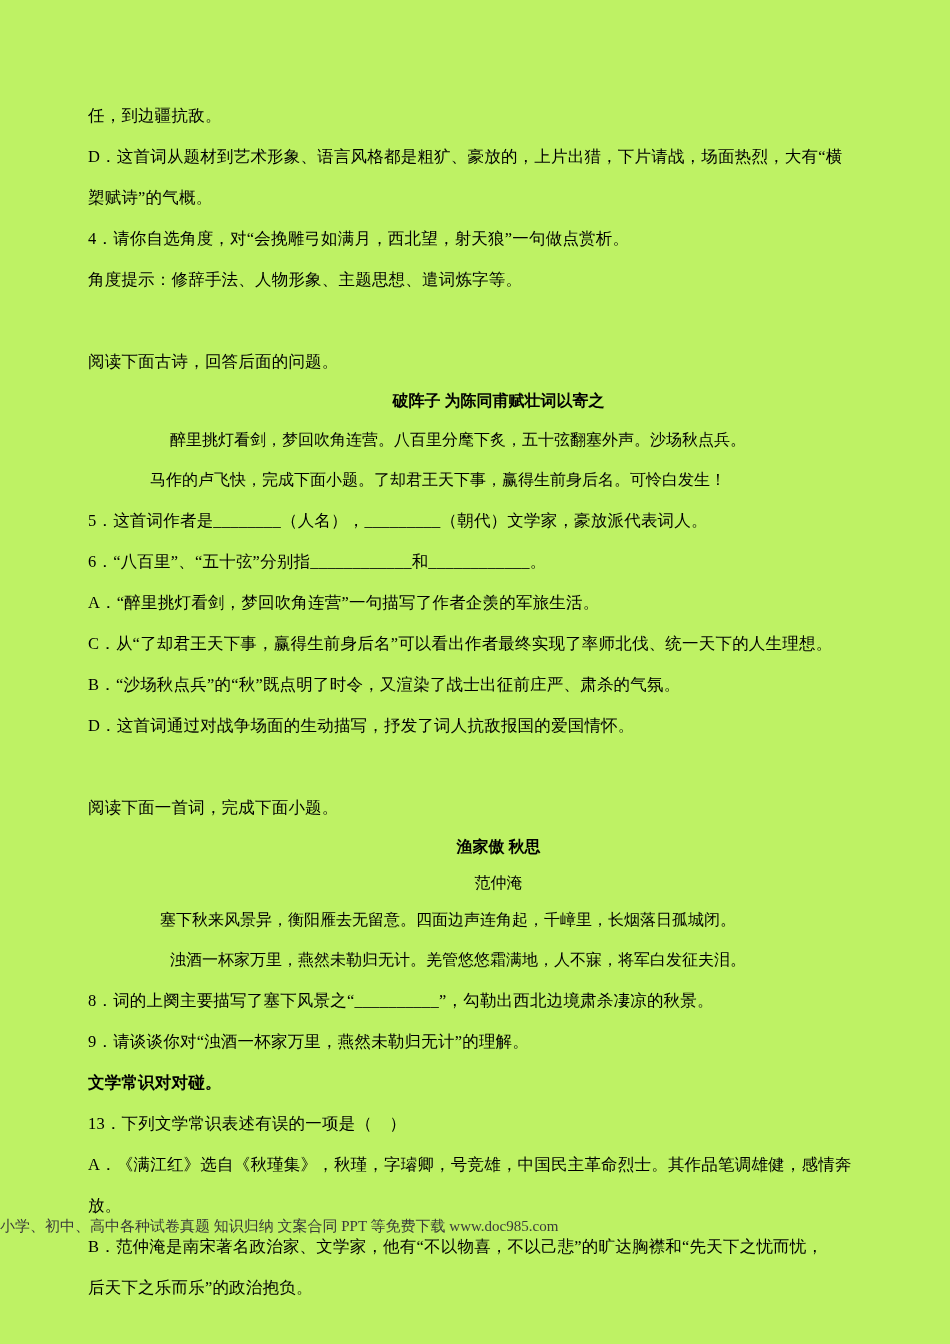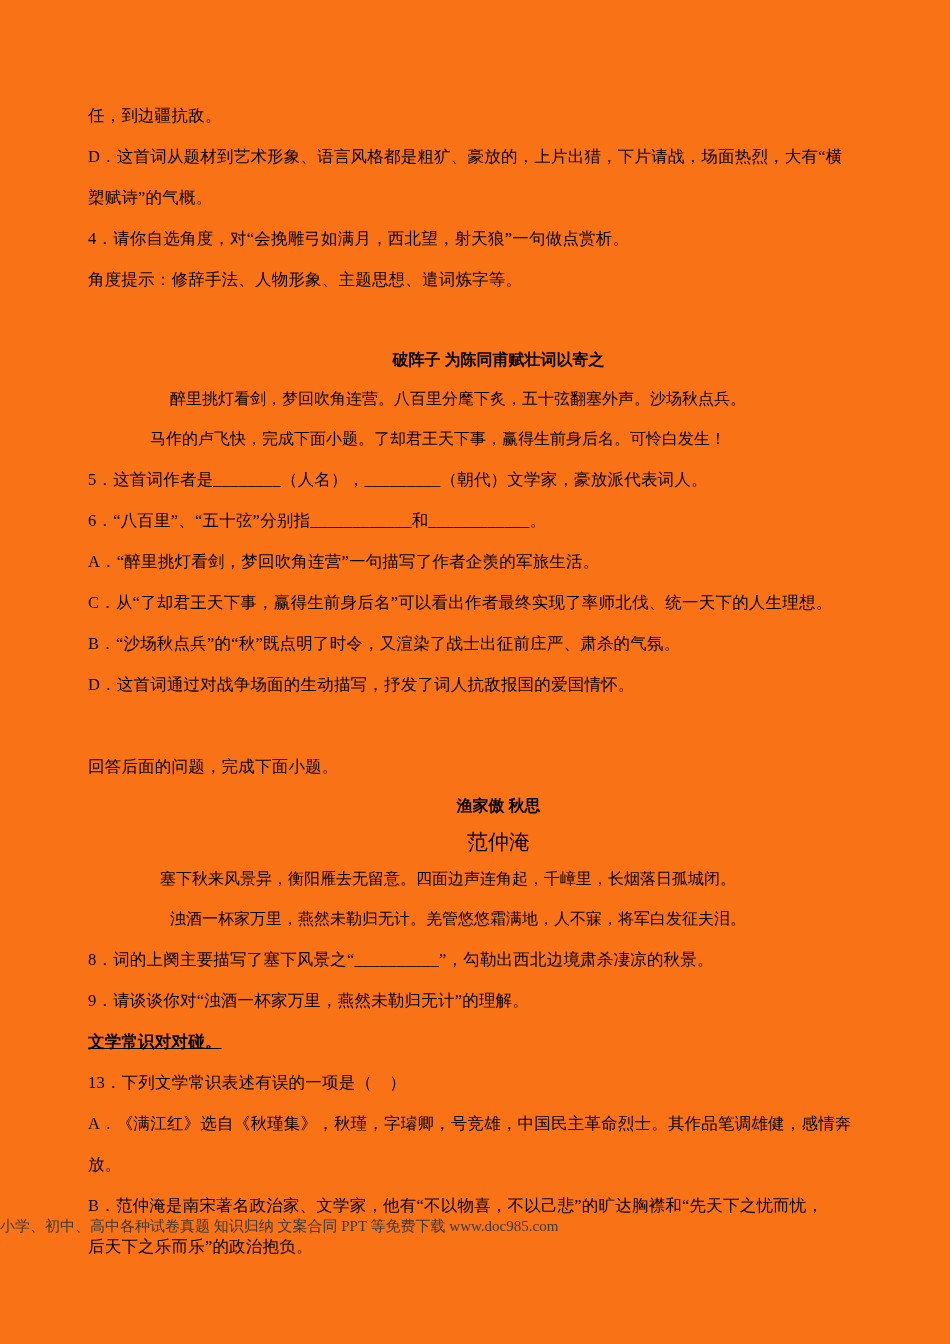--- a/index.html
+++ b/index.html
@@ -10,60 +10,59 @@
   body {
     font-family: "Liberation Serif", "DejaVu Serif", serif;
     color: #000000;
   }
   .page {
     position: relative;
     width: 950px;
     height: 1344px;
     box-sizing: border-box;
     padding: 95px 41px 0 88px;
-    background: #f97316;
+    background: #bef264;
     overflow: hidden;
   }
   .line {
     font-size: 16.5px;
     line-height: 41px;
     white-space: pre-wrap;
     letter-spacing: 0.2px;
   }
   .blank-line {
     height: 41px;
   }
   .poem-title {
     text-align: center;
     font-size: 16px;
     line-height: 38px;
     font-weight: bold;
   }
   .poem-author {
     text-align: center;
-    font-size: 21px;
+    font-size: 16px;
     line-height: 34px;
   }
   .poem-body {
     font-size: 16px;
     line-height: 40px;
     padding-left: 82px;
     white-space: pre-wrap;
   }
   .poem-body.second {
     padding-left: 62px;
   }
   .poem-body.third {
     padding-left: 72px;
   }
   .section-head {
     font-size: 16.5px;
     line-height: 41px;
     font-weight: bold;
-    text-decoration: underline;
     display: inline-block;
   }
   .footer {
     position: absolute;
     left: 0;
     right: 0;
     bottom: 108px;
     text-align: left;
     font-size: 15px;
     color: #3a3a3a;
@@ -76,35 +75,36 @@
 <div class="page">
 
   <div class="line">任，到边疆抗敌。</div>
   <div class="line">D．这首词从题材到艺术形象、语言风格都是粗犷、豪放的，上片出猎，下片请战，场面热烈，大有“横</div>
   <div class="line">槊赋诗”的气概。</div>
   <div class="line">4．请你自选角度，对“会挽雕弓如满月，西北望，射天狼”一句做点赏析。</div>
   <div class="line">角度提示：修辞手法、人物形象、主题思想、遣词炼字等。</div>
 
   <div class="blank-line"></div>
 
+  <div class="line">阅读下面古诗，回答后面的问题。</div>
 
   <div class="poem-title">破阵子  为陈同甫赋壮词以寄之</div>
   <div class="poem-body">醉里挑灯看剑，梦回吹角连营。八百里分麾下炙，五十弦翻塞外声。沙场秋点兵。</div>
   <div class="poem-body second">马作的卢飞快，完成下面小题。了却君王天下事，赢得生前身后名。可怜白发生！</div>
 
   <div class="line">5．这首词作者是________（人名），_________（朝代）文学家，豪放派代表词人。</div>
   <div class="line">6．“八百里”、“五十弦”分别指____________和____________。</div>
   <div class="line">A．“醉里挑灯看剑，梦回吹角连营”一句描写了作者企羡的军旅生活。</div>
   <div class="line">C．从“了却君王天下事，赢得生前身后名”可以看出作者最终实现了率师北伐、统一天下的人生理想。</div>
   <div class="line">B．“沙场秋点兵”的“秋”既点明了时令，又渲染了战士出征前庄严、肃杀的气氛。</div>
   <div class="line">D．这首词通过对战争场面的生动描写，抒发了词人抗敌报国的爱国情怀。</div>
 
   <div class="blank-line"></div>
 
-  <div class="line">回答后面的问题，完成下面小题。</div>
+  <div class="line">阅读下面一首词，完成下面小题。</div>
 
   <div class="poem-title">渔家傲   秋思</div>
   <div class="poem-author">范仲淹</div>
   <div class="poem-body third">塞下秋来风景异，衡阳雁去无留意。四面边声连角起，千嶂里，长烟落日孤城闭。</div>
   <div class="poem-body">浊酒一杯家万里，燕然未勒归无计。羌管悠悠霜满地，人不寐，将军白发征夫泪。</div>
 
   <div class="line">8．词的上阕主要描写了塞下风景之“__________”，勾勒出西北边境肃杀凄凉的秋景。</div>
   <div class="line">9．请谈谈你对“浊酒一杯家万里，燕然未勒归无计”的理解。</div>
 
   <div class="line"><span class="section-head">文学常识对对碰。</span></div>

